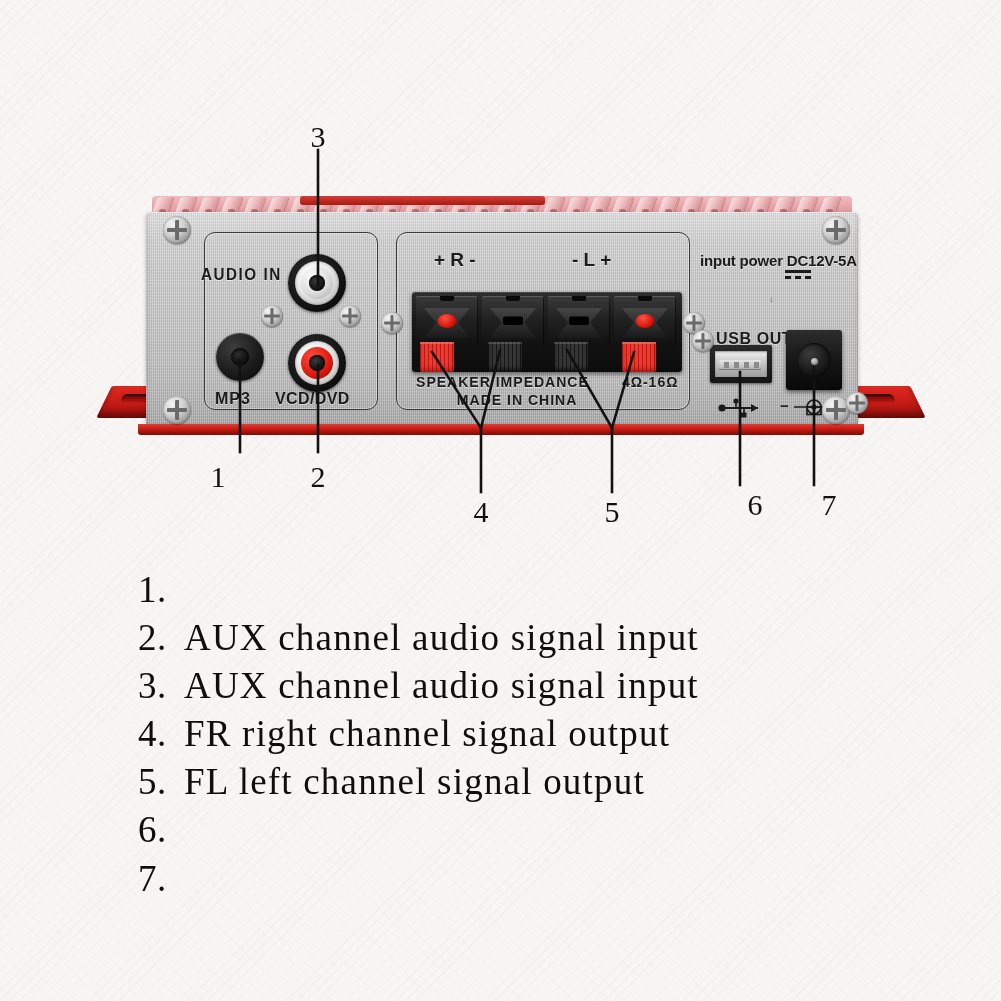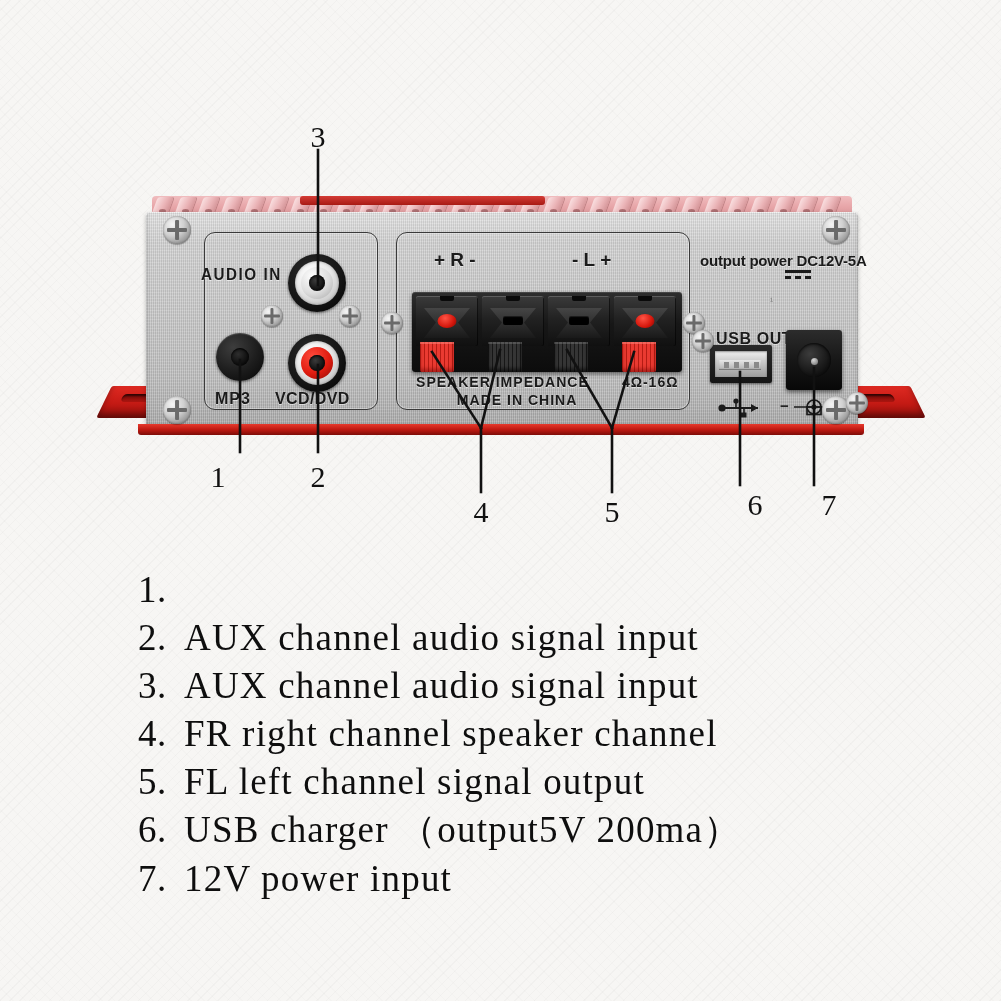--- a/index.html
+++ b/index.html
@@ -649,21 +649,21 @@
       <div class="lever lever-red" style="left:210px;"></div>
     </div>
 
     <div class="panel-text" id="lbl-spkimp">
       <span>SPEAKER IMPEDANCE</span>
       <span style="display:inline-block; width:24px;"></span>
       <span>4Ω-16Ω</span>
     </div>
     <div class="panel-text" id="lbl-made">MADE IN CHINA</div>
 
-    <div class="panel-text" id="lbl-inpow">output power DC12V-5A</div>
+    <div class="panel-text" id="lbl-inpow">input power DC12V-5A</div>
     <div id="dc-sym">
       <div class="solid"></div>
       <div class="dash" style="left:0;"></div>
       <div class="dash" style="left:10px;"></div>
       <div class="dash" style="left:20px;"></div>
     </div>
     <div id="tiny-mark">¹</div>
 
     <div class="panel-text" id="lbl-usbout">USB OUT</div>
 
@@ -742,29 +742,27 @@
     <div class="legend-row">
       <span class="legend-num">2.</span>
       <span class="legend-text">AUX channel audio signal input</span>
     </div>
     <div class="legend-row">
       <span class="legend-num">3.</span>
       <span class="legend-text">AUX channel audio signal input</span>
     </div>
     <div class="legend-row">
       <span class="legend-num">4.</span>
-      <span class="legend-text">FR right channel speaker channel</span>
+      <span class="legend-text">FR right channel signal output</span>
     </div>
     <div class="legend-row">
       <span class="legend-num">5.</span>
       <span class="legend-text">FL left channel signal output</span>
     </div>
     <div class="legend-row">
       <span class="legend-num">6.</span>
-      <span class="legend-text">USB charger （output5V 200ma）</span>
     </div>
     <div class="legend-row">
       <span class="legend-num">7.</span>
-      <span class="legend-text">12V power input</span>
     </div>
   </div>
 
 </div>
 
 </body></html>

